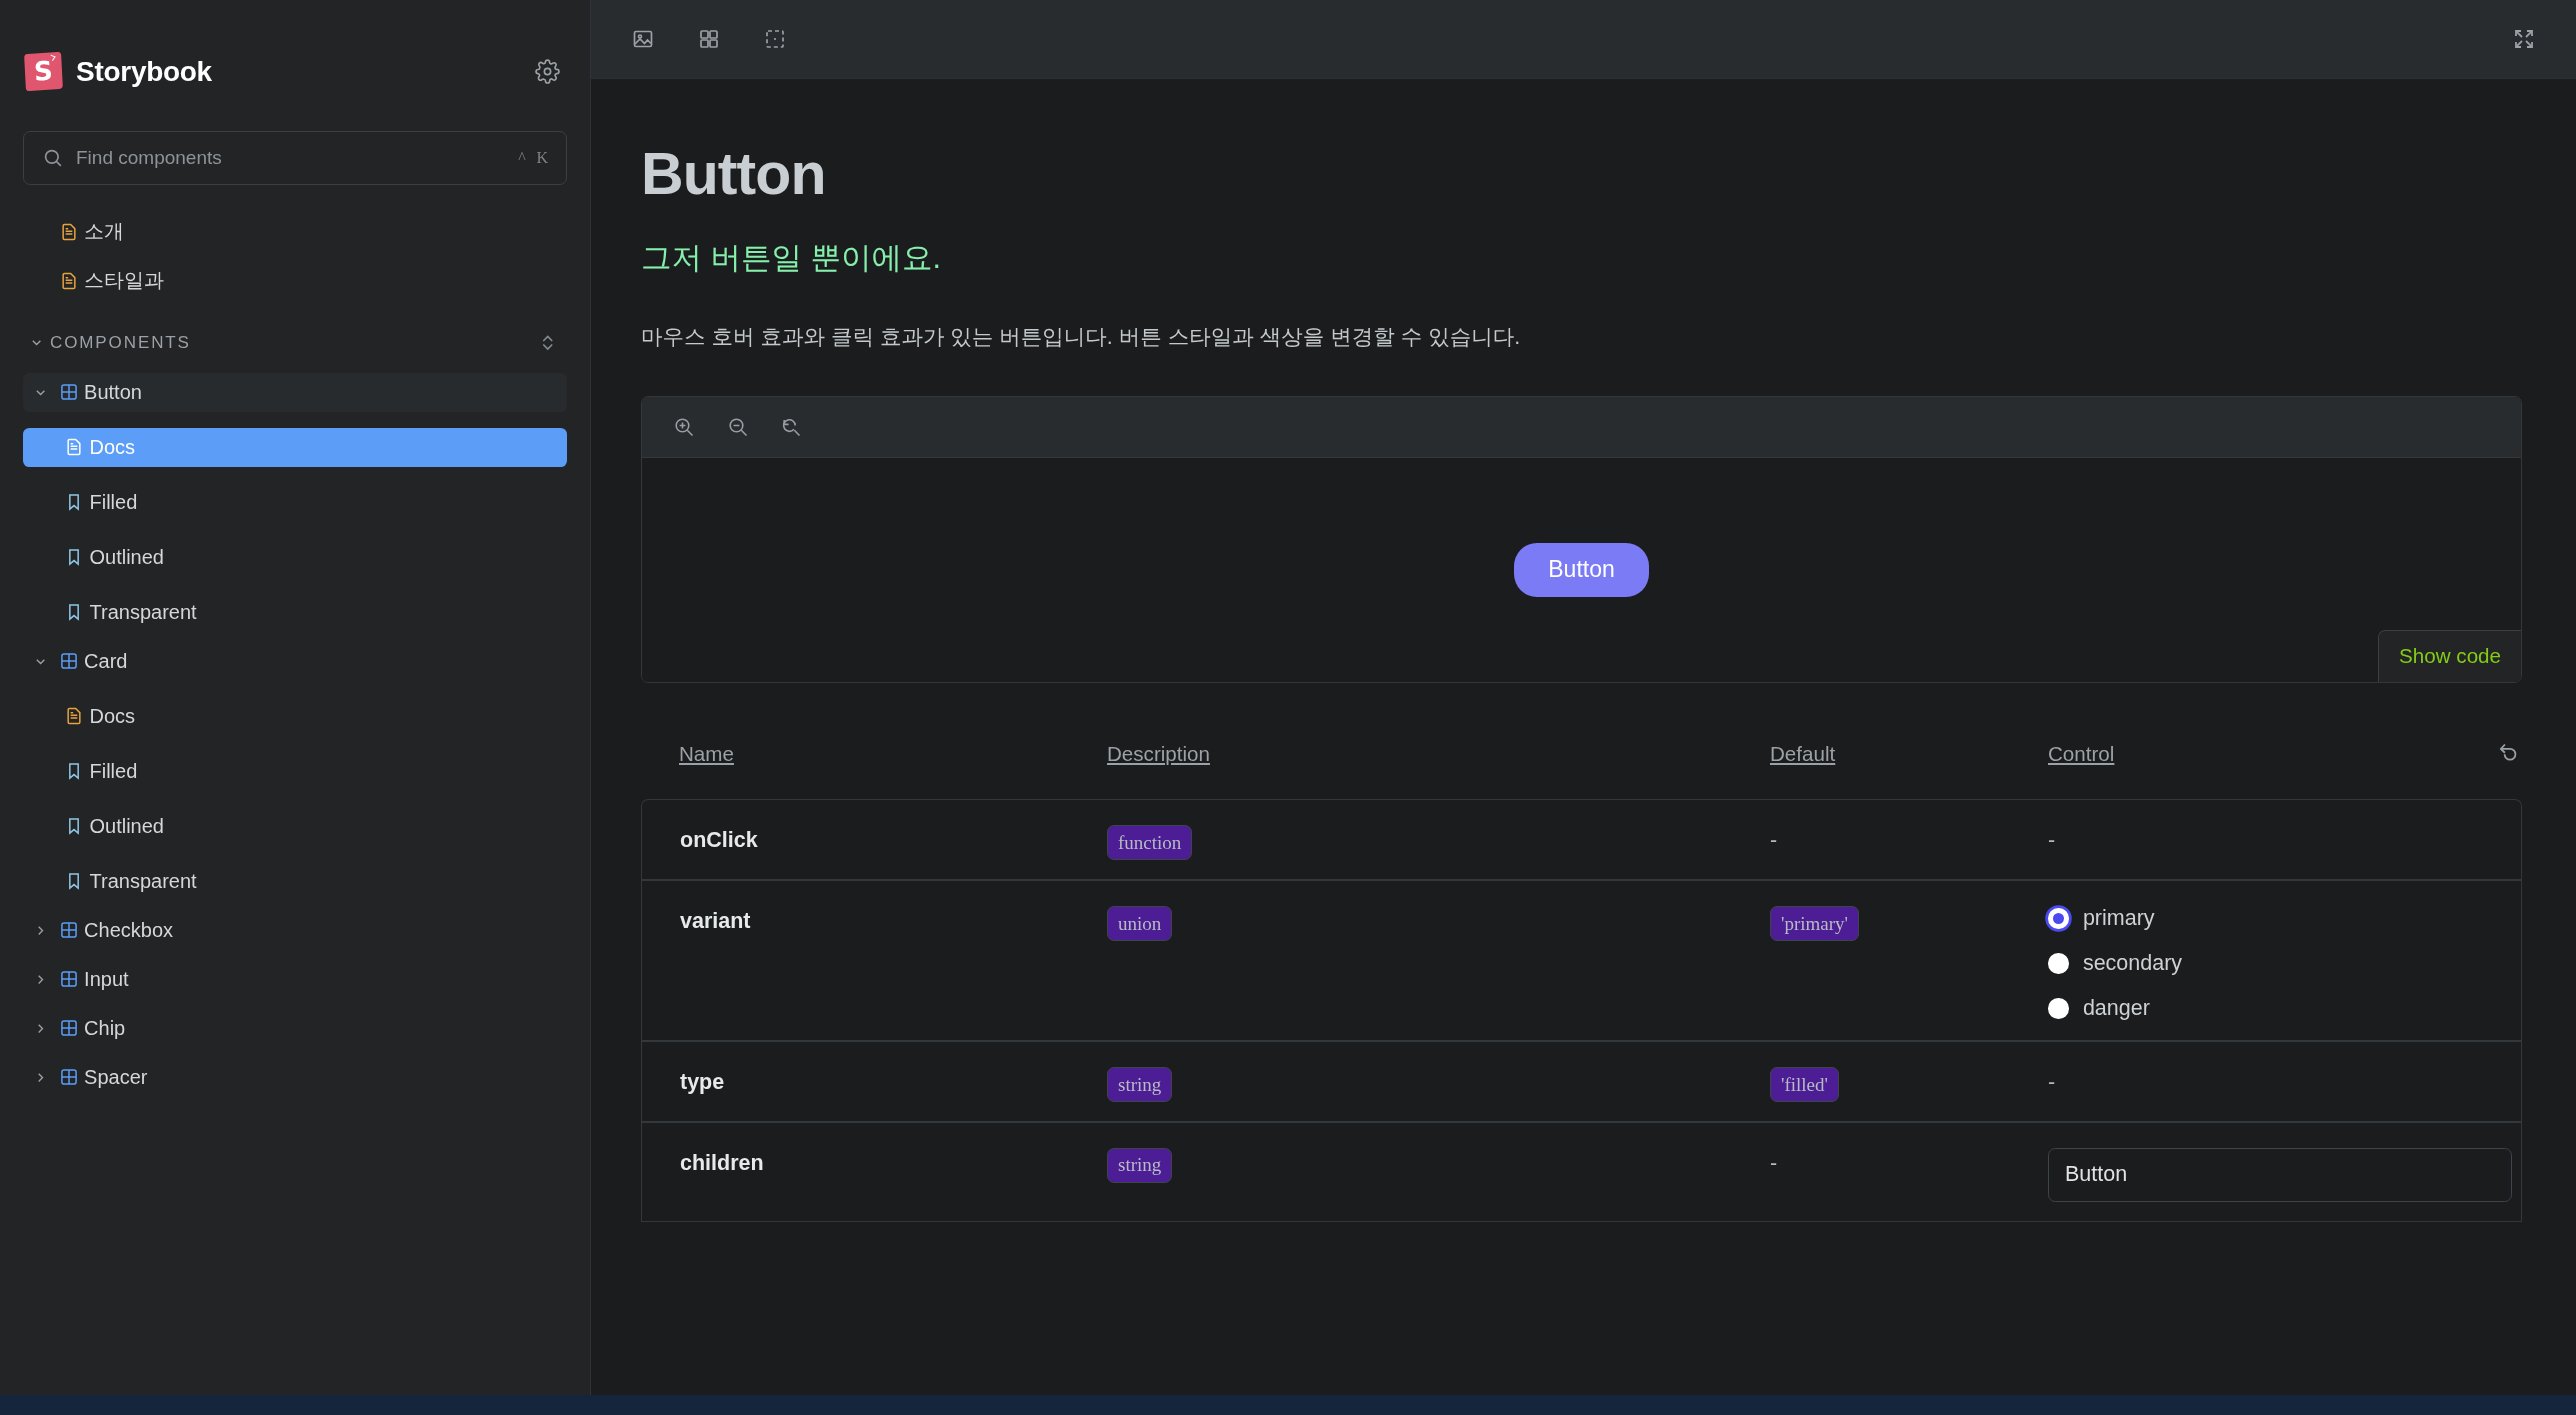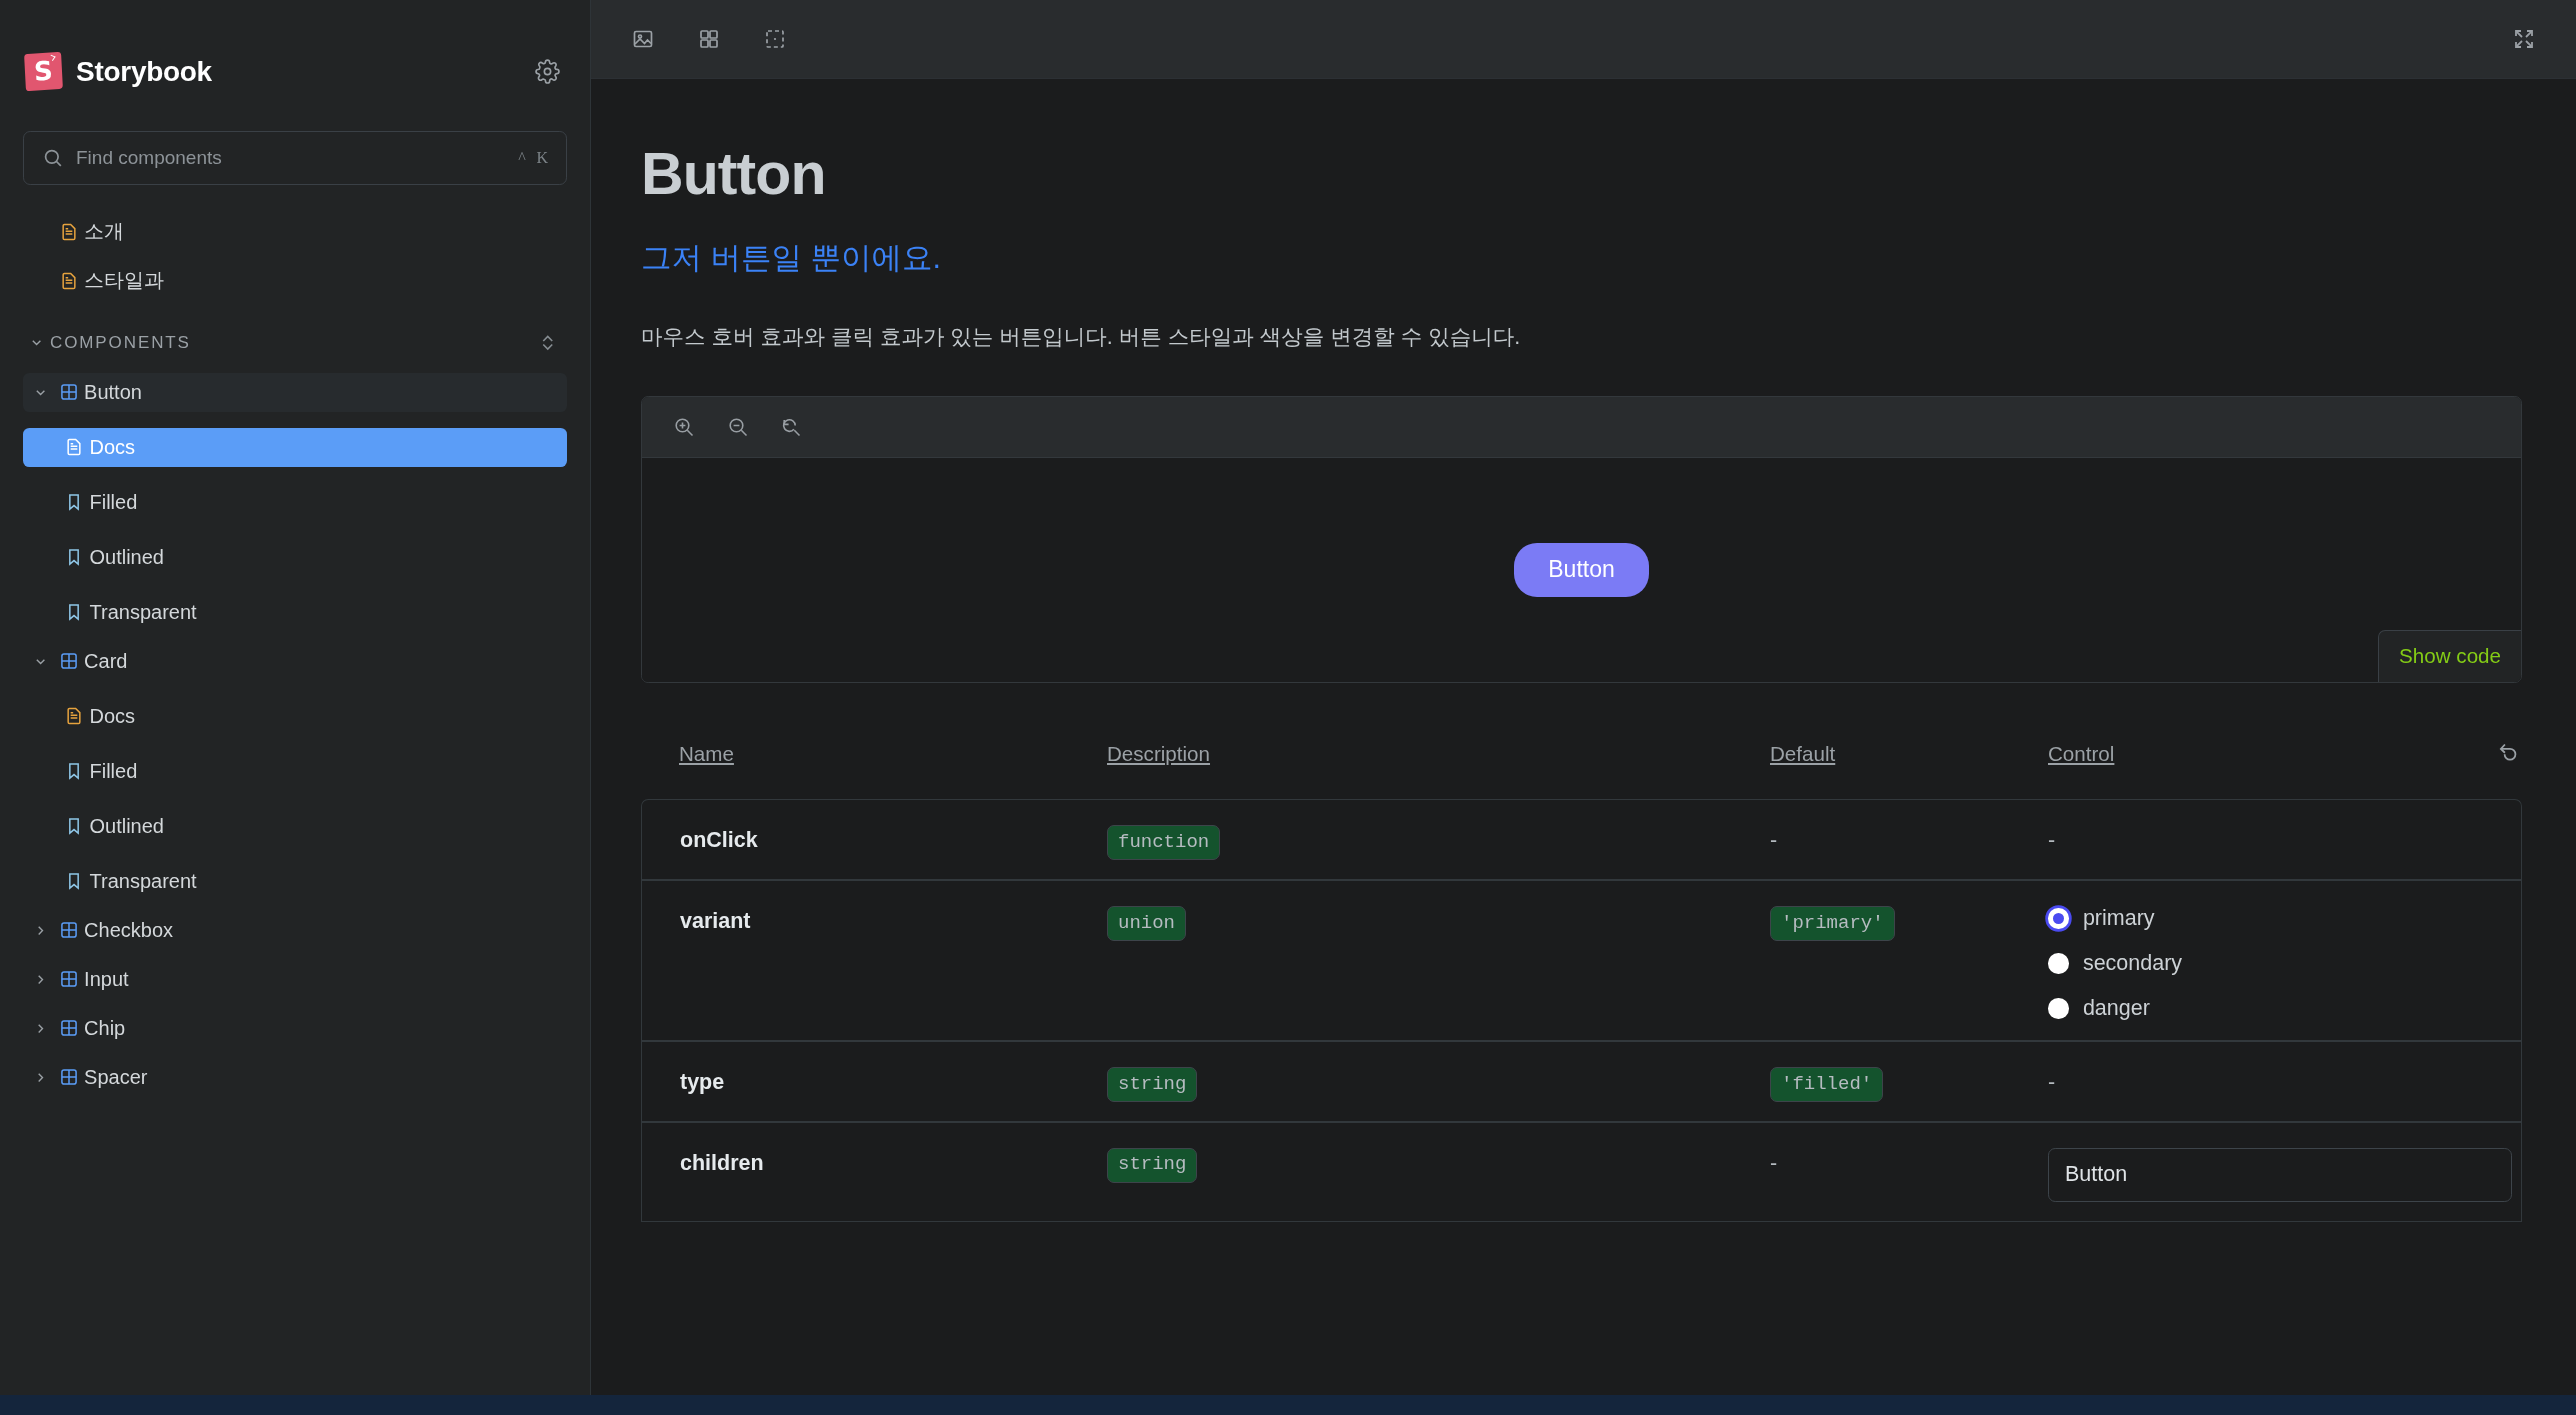--- a/index.html
+++ b/index.html
@@ -207,21 +207,21 @@
   }
 
   .page-title {
     color: #c9ced2;
     font-size: 59px;
     font-weight: 700;
     letter-spacing: -0.9px;
     line-height: 1.05;
   }
   .page-sub {
-    color: #3b82f6;
+    color: #86efac;
     font-size: 30.5px;
     font-weight: 400;
     margin-top: 32px;
     line-height: 1.3;
   }
   .page-desc {
     color: #c3c9cd;
     font-size: 21.5px;
     margin-top: 43px;
     line-height: 1.5;
@@ -330,25 +330,25 @@
     color: #e6eaed;
     font-size: 21.5px;
     font-weight: 700;
     line-height: 1.4;
   }
   .badge {
     display: inline-block;
     border: 0.9px solid #3d444a;
     border-radius: 7px;
     color: #b6bcc1;
-    font-family: Liberation Mono, monospace;
+    font-family: Liberation Serif, serif;
     font-size: 19px;
     padding: 4.5px 10px;
     line-height: 1.25;
-    background: #14532d;
+    background: #4c1d95;
   }
   .dash { color: #b4babf; font-size: 21.5px; line-height: 1.4; }
 
   .radio-group { display: flex; flex-direction: column; gap: 20px; }
   .radio-item { display: flex; align-items: center; gap: 14.3px; }
   .radio-dot {
     width: 20.6px; height: 20.6px;
     border-radius: 50%;
     background: #ffffff;
     flex: 0 0 20.6px;

